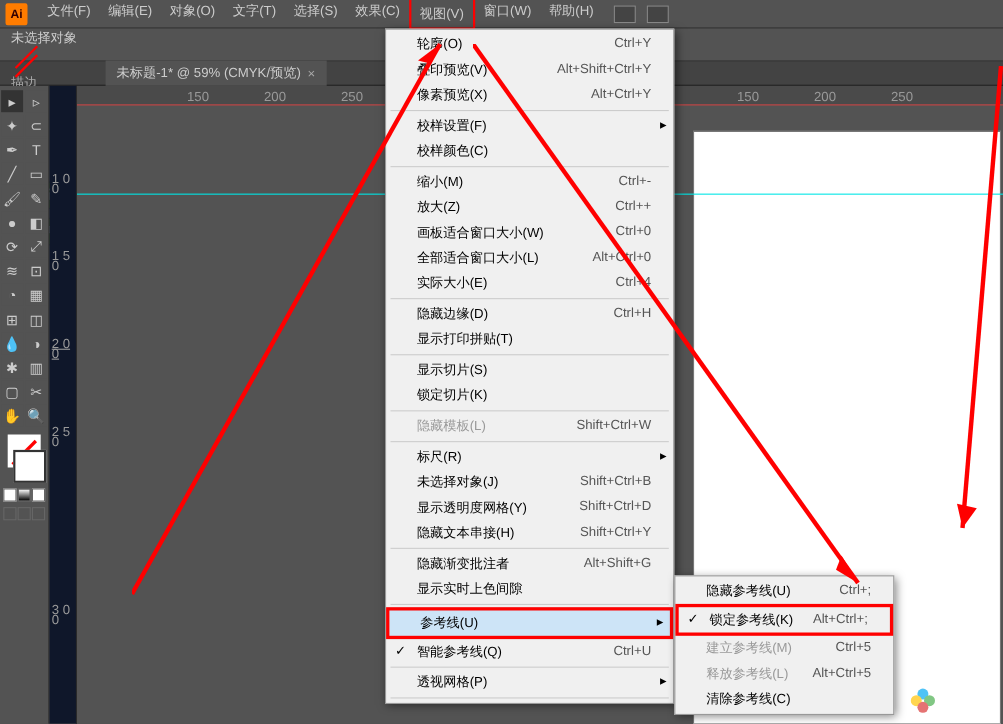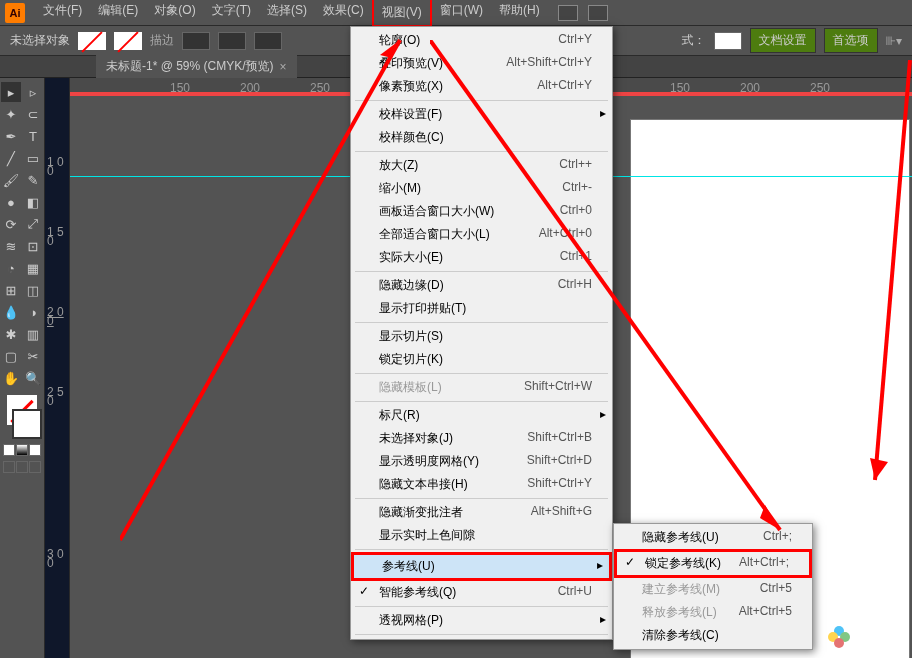--- a/index.html
+++ b/index.html
@@ -5,21 +5,21 @@
 * { margin:0; padding:0; box-sizing:border-box; font-family:"Microsoft YaHei",Arial,sans-serif; font-size:12px; }
 body { background:#535353; width:912px; height:658px; overflow:hidden; position:relative; }
 
 .menubar { background:#535353; height:26px; display:flex; align-items:center; padding:0 5px; border-bottom:1px solid #2a2a2a; }
 .ai-logo { width:20px; height:20px; background:#ff7c00; color:#330000; font-weight:bold; display:flex; align-items:center; justify-content:center; margin-right:10px; border-radius:2px; font-size:11px; }
 .menu-item { color:#ccc; padding:4px 8px; cursor:pointer; }
 .menu-item.highlighted { border:2px solid #ff0000; }
 .menu-icons { margin-left:10px; display:flex; gap:10px; }
 .menu-icon-box { width:20px; height:16px; border:1px solid #888; background:#444; }
 
-.propbar { background:#535353; height:30px; display:flex; align-items:center; padding:0 10px; border-bottom:1px solid #2a2a2a; color:#ccc; gap:8px; }
+.propbar { background:#535353; height:30px; display:flex; padding:0 10px; border-bottom:1px solid #2a2a2a; color:#ccc; gap:8px;flex-direction:column; }
 .prop-swatch { width:28px; height:18px; background:#fff; position:relative; }
 .prop-swatch.none::after { content:''; position:absolute; width:100%; height:2px; background:red; top:50%; left:0; transform:rotate(-45deg); }
 .prop-label { color:#aaa; }
 .prop-box { width:28px; height:18px; border:1px solid #666; background:#333; }
 .prop-btn { background:#4d7c0f; color:#ccc; padding:3px 8px; border:1px solid #333; }
 
 .doctab-area { background:#434343; height:22px; display:flex; align-items:center; padding-left:96px; border-bottom:1px solid #222; }
 .doctab { background:#535353; color:#ccc; padding:3px 10px; display:flex; align-items:center; gap:6px; }
 .doctab-close { color:#aaa; }
 
@@ -30,21 +30,21 @@
 .tool.active { background:#333; }
 .color-swatch { width:30px; height:30px; background:#fff; position:relative; margin-top:5px; }
 .color-swatch.fill::after { content:''; position:absolute; width:100%; height:3px; background:red; top:50%; transform:rotate(-45deg); }
 .mini-sw-row { display:flex; gap:1px; margin-top:3px; }
 .mini-sw { width:12px; height:12px; border:1px solid #666; }
 
 .vruler-strip { width:25px; background:#0f172a; border-right:1px solid #2a2a2a; position:relative; color:#999; font-size:9px; }
 .vtick { position:absolute; left:2px; }
 
 .canvas-area { flex:1; position:relative; overflow:hidden; }
-.hruler { height:18px; background:#4a4a4a; border-bottom:4px solid #ef4444; position:relative; color:#999; font-size:9px;text-decoration:underline; }
+.hruler { height:18px; background:#4a4a4a; border-bottom:1px solid #ef4444; position:relative; color:#999; font-size:9px;text-decoration:underline; }
 .htick { position:absolute; top:3px; }
 .canvas-bg { position:absolute; top:18px; left:0; right:0; bottom:0; background:#535353; }
 .artboard { position:absolute; background:#fff; border:1px solid #777; }
 .guide-line { position:absolute; left:0; right:0; height:1px; background:#00e5e5; }
 
 .dropdown { position:absolute; top:26px; left:350px; width:263px; background:#f0f0f0; border:1px solid #999; box-shadow:2px 2px 8px rgba(0,0,0,0.5); padding:2px 0; z-index:100; }
 .dd-item { display:flex; justify-content:space-between; padding:3px 20px 3px 28px; color:#000; position:relative; cursor:pointer; }
 .dd-item.disabled { color:#999; }
 .dd-item.highlighted { background:#cde4f7; }
 .dd-item.check::before { content:'✓'; position:absolute; left:8px; }
@@ -227,38 +227,38 @@
     <div class="dd-sep"></div>
     <div class="dd-item">
       <span>校样设置(F)</span>
       <span class="arrow">▸</span>
     </div>
     <div class="dd-item">
       <span>校样颜色(C)</span>
     </div>
     <div class="dd-sep"></div>
     <div class="dd-item">
+      <span>缩小(M)</span>
+      <span class="dd-short">Ctrl+-</span>
+    </div>
+    <div class="dd-item">
       <span>放大(Z)</span>
       <span class="dd-short">Ctrl++</span>
     </div>
     <div class="dd-item">
-      <span>缩小(M)</span>
-      <span class="dd-short">Ctrl+-</span>
-    </div>
-    <div class="dd-item">
       <span>画板适合窗口大小(W)</span>
       <span class="dd-short">Ctrl+0</span>
     </div>
     <div class="dd-item">
       <span>全部适合窗口大小(L)</span>
       <span class="dd-short">Alt+Ctrl+0</span>
     </div>
     <div class="dd-item">
       <span>实际大小(E)</span>
-      <span class="dd-short">Ctrl+1</span>
+      <span class="dd-short">Ctrl+4</span>
     </div>
     <div class="dd-sep"></div>
     <div class="dd-item">
       <span>隐藏边缘(D)</span>
       <span class="dd-short">Ctrl+H</span>
     </div>
     <div class="dd-item">
       <span>显示打印拼贴(T)</span>
     </div>
     <div class="dd-sep"></div>

